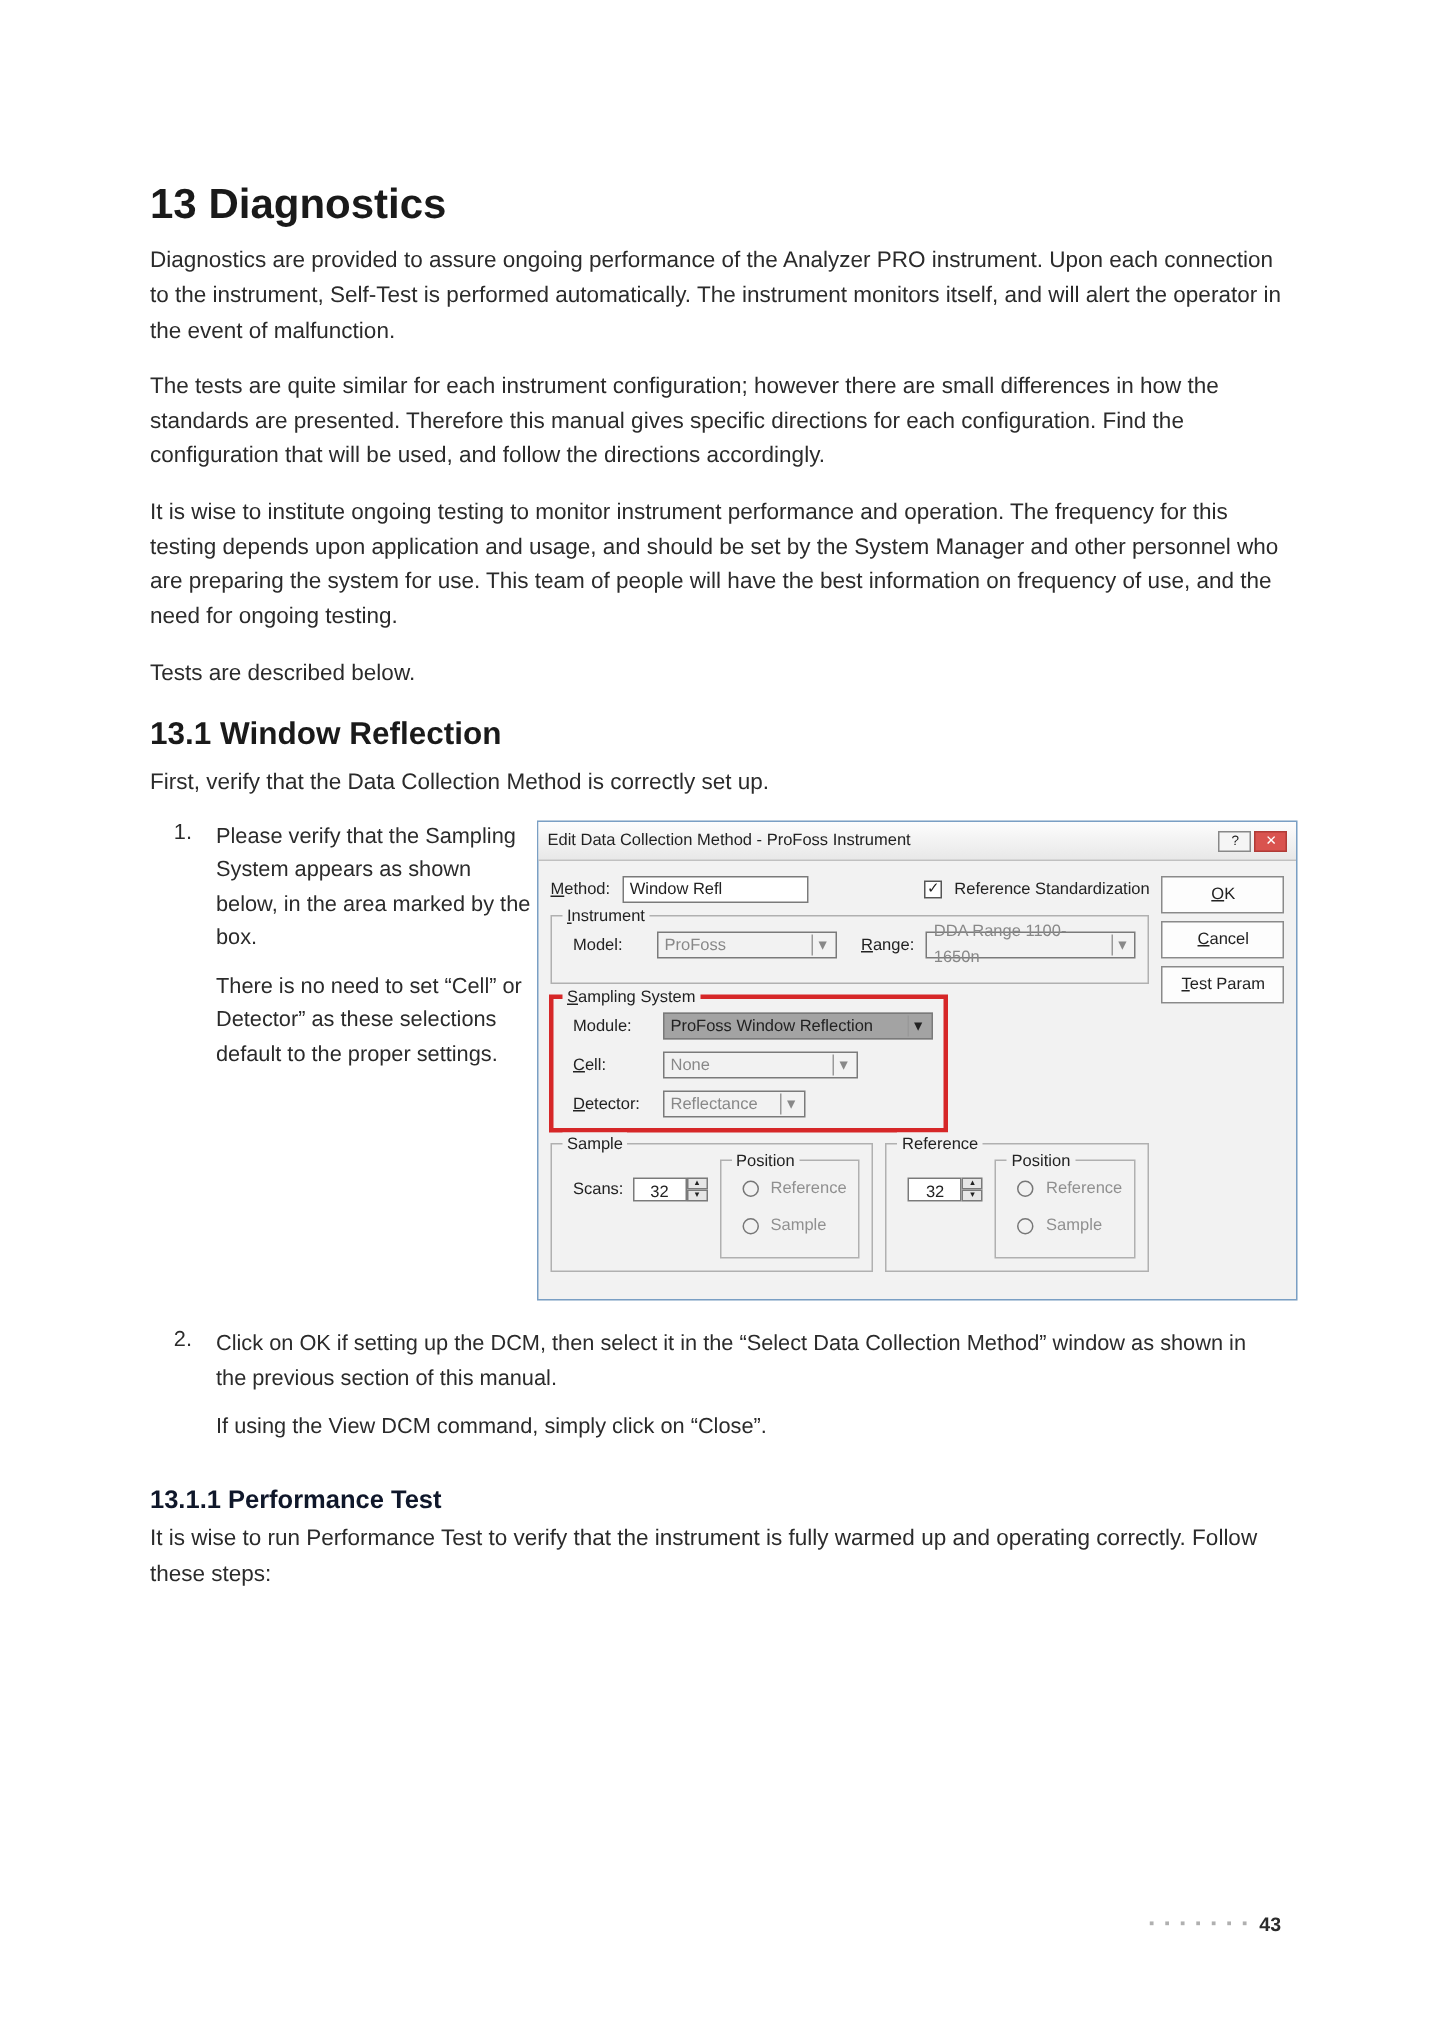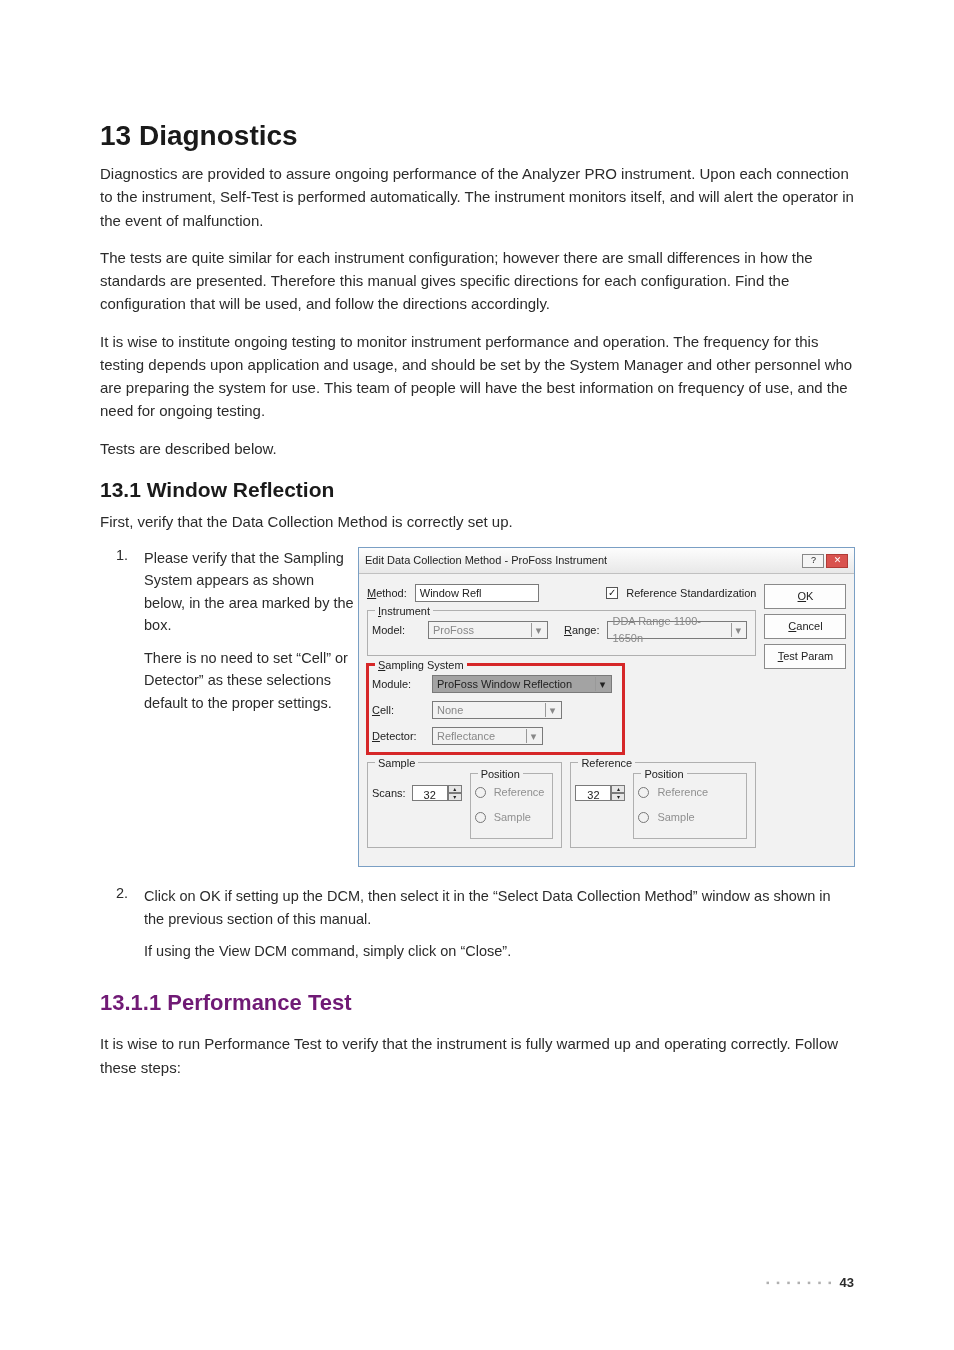--- a/index.html
+++ b/index.html
@@ -27,25 +27,25 @@
       color: #2b2b2b;
     }
     h2 {
       font-size: 21px;
       font-weight: 700;
       margin-top: 18px;
       margin-bottom: 8px;
       color: #1a1a1a;
     }
     h3 {
-      font-size: 22px;
+      font-size: 17px;
       font-weight: 700;
       margin-top: 16px;
-      margin-bottom: 16px;
-      color: #701a75;
+      margin-bottom: 4px;
+      color: #0f172a;
     }
     .step-block {
       display: flex;
       align-items: flex-start;
       margin-bottom: 18px;
     }
     .step-num {
       width: 44px;
       text-align: right;
       padding-right: 16px;
@@ -93,21 +93,21 @@
     .btn { background: #fdfdfd; border: 1px solid #8a8a8a; padding: 3px 4px; text-align: center; font-size: 11px; }
     .field-row { display: flex; align-items: center; gap: 8px; margin-bottom: 8px; }
     .lbl { font-size: 11px; }
     .ul { text-decoration: underline; }
     .tbox { border: 1px solid #7a7a7a; background: #fff; padding: 2px 4px; font-size: 11px; height: 18px; display: inline-flex; align-items: center; }
     .combo { border: 1px solid #7a7a7a; background: #a3a3a3; padding: 1px 2px 1px 4px; font-size: 11px; height: 18px; display: inline-flex; align-items: center; justify-content: space-between; }
     .combo.disabled { background: #f2f2f2; color: #888; }
     .combo .caret { width: 14px; height: 14px; border-left: 1px solid #999; display: inline-flex; align-items: center; justify-content: center; margin-left: 4px; }
     .fs {
       border: 1px solid #b0b0b0;
-      padding: 10px 8px 8px 4px;
+      padding: 10px 8px 8px 14px;
       margin-bottom: 8px;
       position: relative;
     }
     .fs .legend {
       position: absolute;
       top: -8px;
       left: 7px;
       background: #f2f2f2;
       padding: 0 3px;
       font-size: 11px;
@@ -202,21 +202,21 @@
                 </div>
                 <div class="field-row">
                   <span class="lbl" style="width:52px"><span class="ul">C</span><span>ell:</span></span>
                   <span class="combo disabled" style="width:130px">
                       <span>None</span>
                       <span class="caret">▾</span>
                     </span>
                 </div>
                 <div class="field-row" style="margin-bottom:0">
                   <span class="lbl" style="width:52px"><span class="ul">D</span><span>etector:</span></span>
-                  <span class="combo disabled" style="width:111px">
+                  <span class="combo disabled" style="width:95px">
                       <span>Reflectance</span>
                       <span class="caret">▾</span>
                     </span>
                 </div>
               </div>
 
               <div class="row-sr">
                 <div class="col-sr">
                   <div class="fs" style="height:86px; display:flex; gap:8px">
                     <span class="legend">Sample</span>

